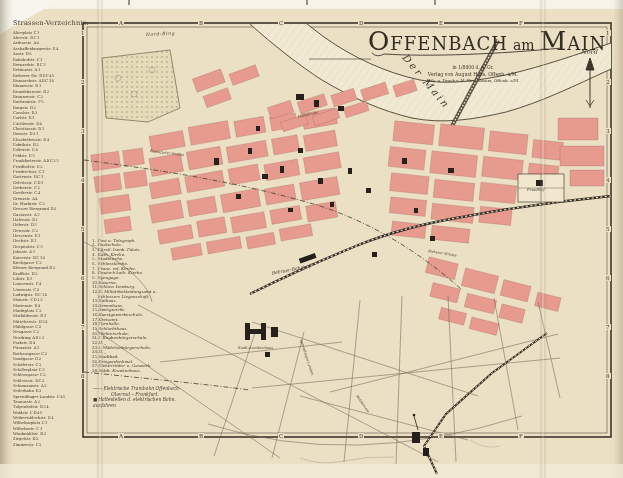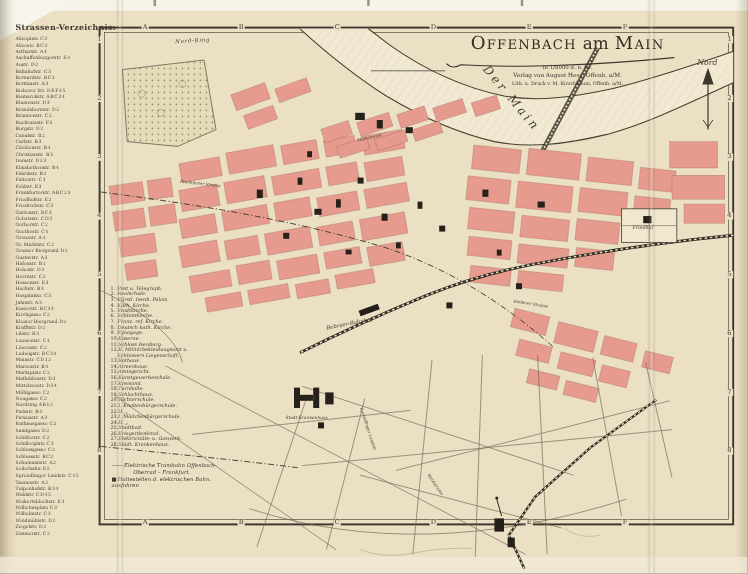--- a/index.html
+++ b/index.html
@@ -14,29 +14,29 @@
   .right-shadow{position:absolute;right:0;top:0;width:10px;height:478px;
                background:linear-gradient(270deg,rgba(90,75,50,.22),rgba(90,75,50,0));}
   .bottom-strip{position:absolute;left:0;bottom:0;width:623px;height:14px;background:#f1ead7;opacity:.8;}
   .crease-v{position:absolute;top:0;height:478px;width:8px;pointer-events:none;z-index:40;
             background:linear-gradient(90deg,rgba(120,105,80,0),rgba(120,105,80,.16) 30%,rgba(255,255,248,.28) 50%,rgba(120,105,80,.14) 70%,rgba(120,105,80,0));}
   .nick{position:absolute;top:0;width:2px;height:5px;background:#6b6557;opacity:.7;}
   
   svg.map{position:absolute;left:0;top:0;z-index:10;}
   
   .index{position:absolute;left:13px;top:19px;width:84px;z-index:20;}
-  .index-title{font-size:6.6px;font-weight:bold;letter-spacing:.2px;white-space:nowrap;}
+  .index-title{font-size:6.6px;font-weight:normal;letter-spacing:.2px;white-space:nowrap;}
   .tiny{transform:scale(.5);transform-origin:0 0;width:200%;}
   .index-list{margin-top:3px;}
   .ie{font-size:7.6px;line-height:10.7px;white-space:nowrap;color:#443e30;}
   .ier{margin-left:3px;letter-spacing:1px;}
   
   .titleblock{position:absolute;left:368px;top:26px;width:210px;z-index:20;text-align:center;}
   .map-title{white-space:nowrap;color:#332e24;}
-  .map-title .t1,.map-title .t3{font-variant:small-caps;font-size:15px;letter-spacing:1px;margin-top:11px;}
+  .map-title .t1,.map-title .t3{font-variant:small-caps;font-size:26px;letter-spacing:1px;margin-top:11px;}
   .map-title .t2{font-size:14px;}
   .sub{transform:scale(.5);transform-origin:50% 0;width:200%;margin-left:-50%;}
   .sub .s1{font-size:9px;margin-top:9px;}
   .sub .s2{font-size:9.5px;margin-top:3px;}
   .sub .s3{font-size:8px;margin-top:2px;}
   
   .legend{position:absolute;left:92px;top:238px;width:88px;z-index:20;}
   .legend-inner{transform:scale(.5);transform-origin:0 0;width:200%;}
   .li{font-size:8.2px;line-height:9.3px;font-style:italic;white-space:nowrap;color:#433d2f;}
   .li .num{display:inline-block;min-width:12px;font-style:normal;}

